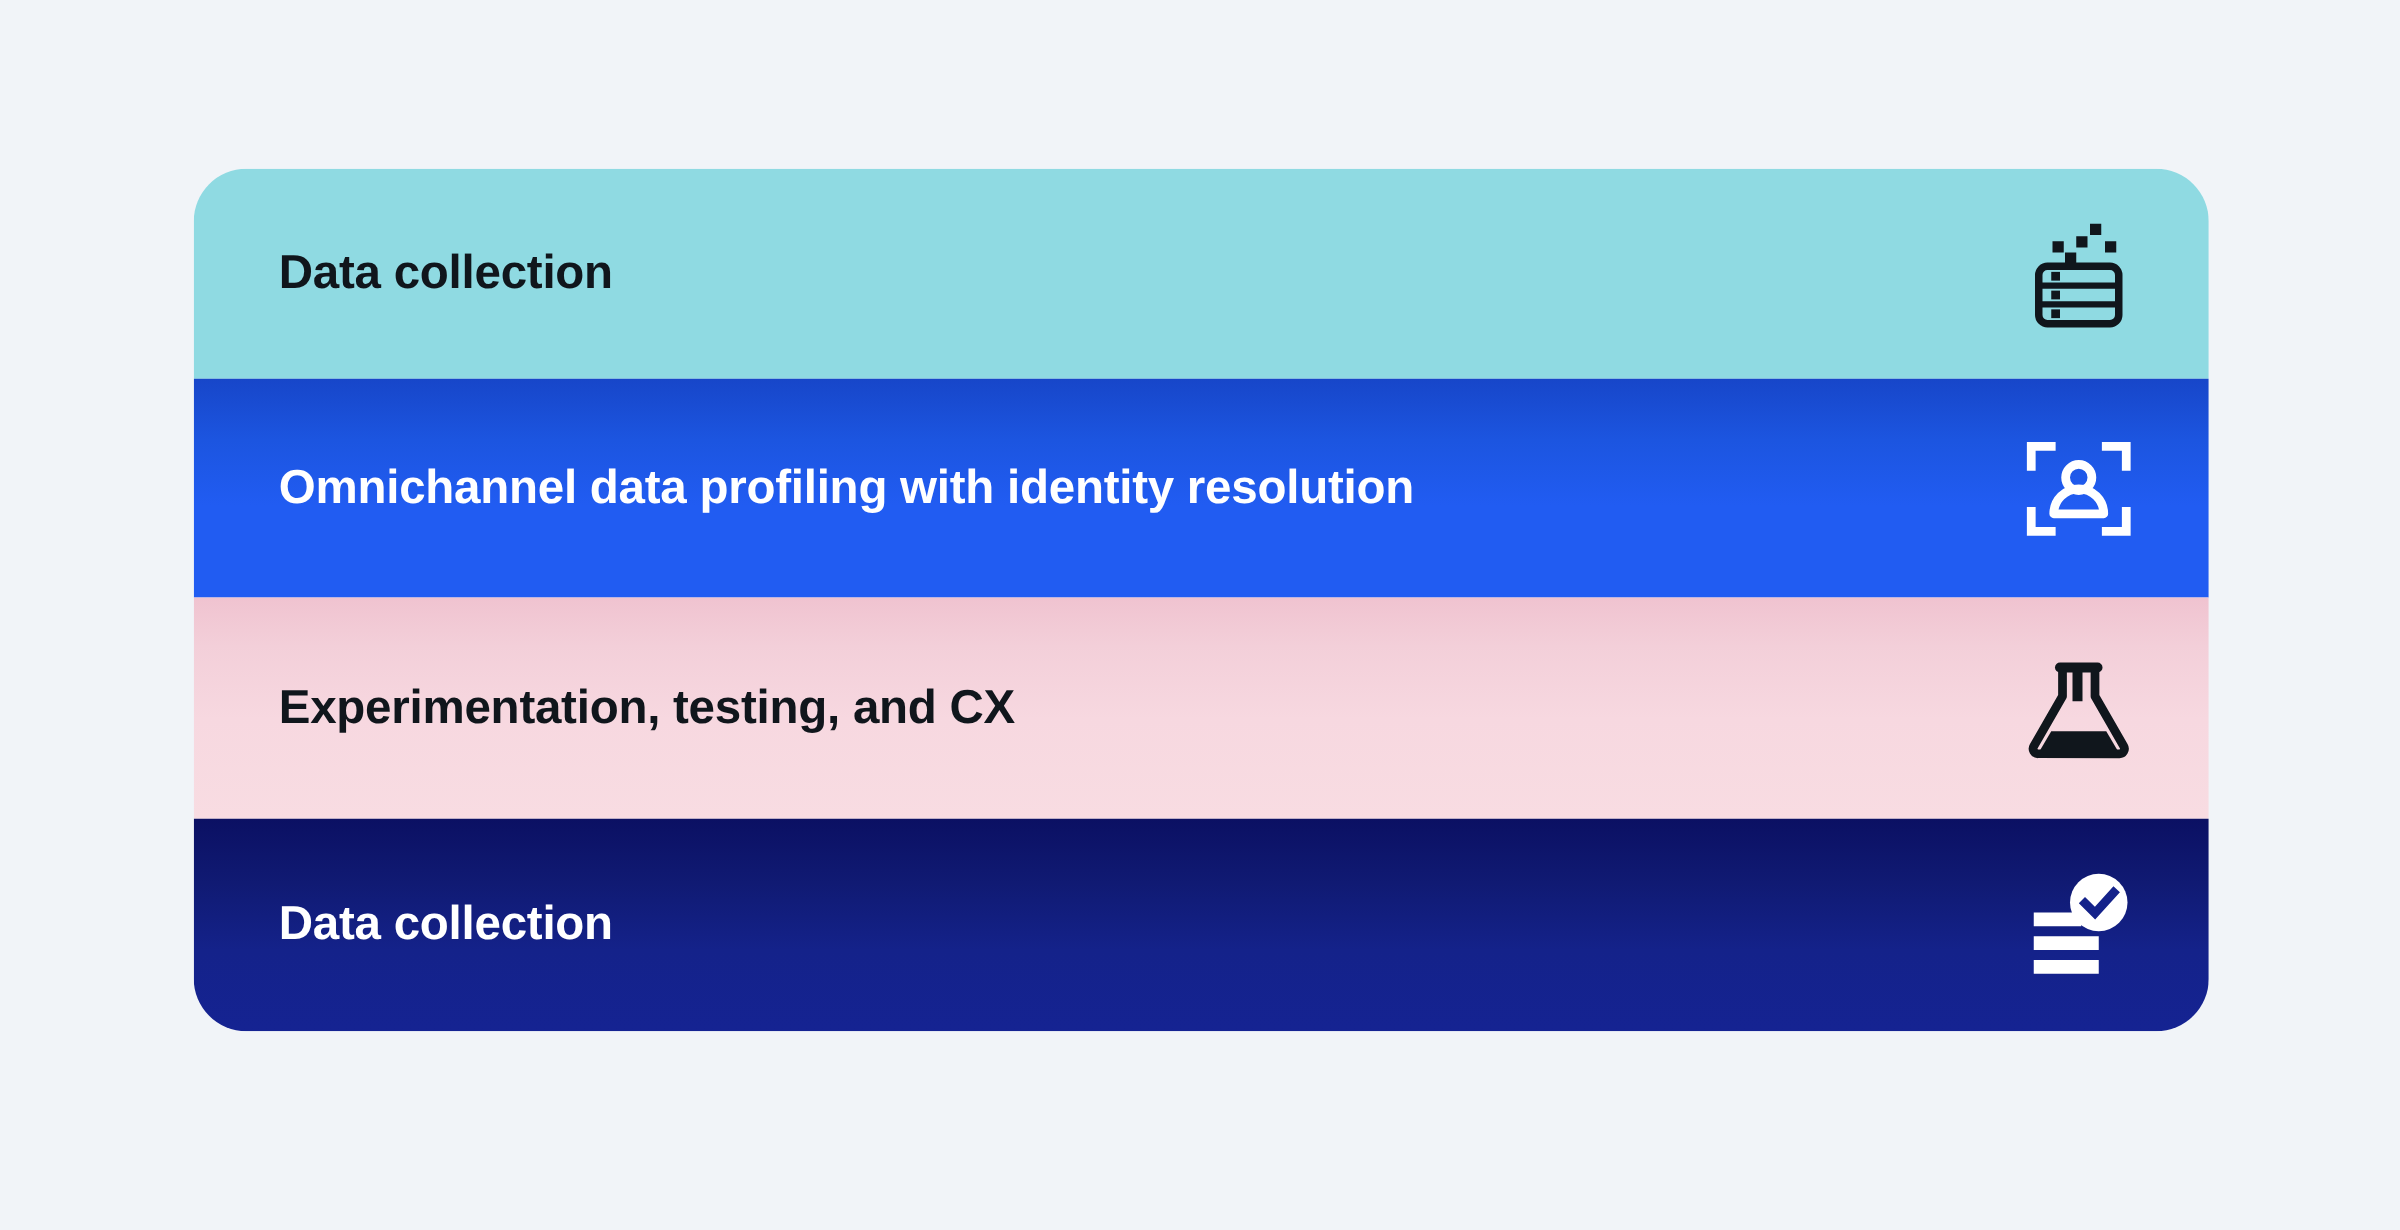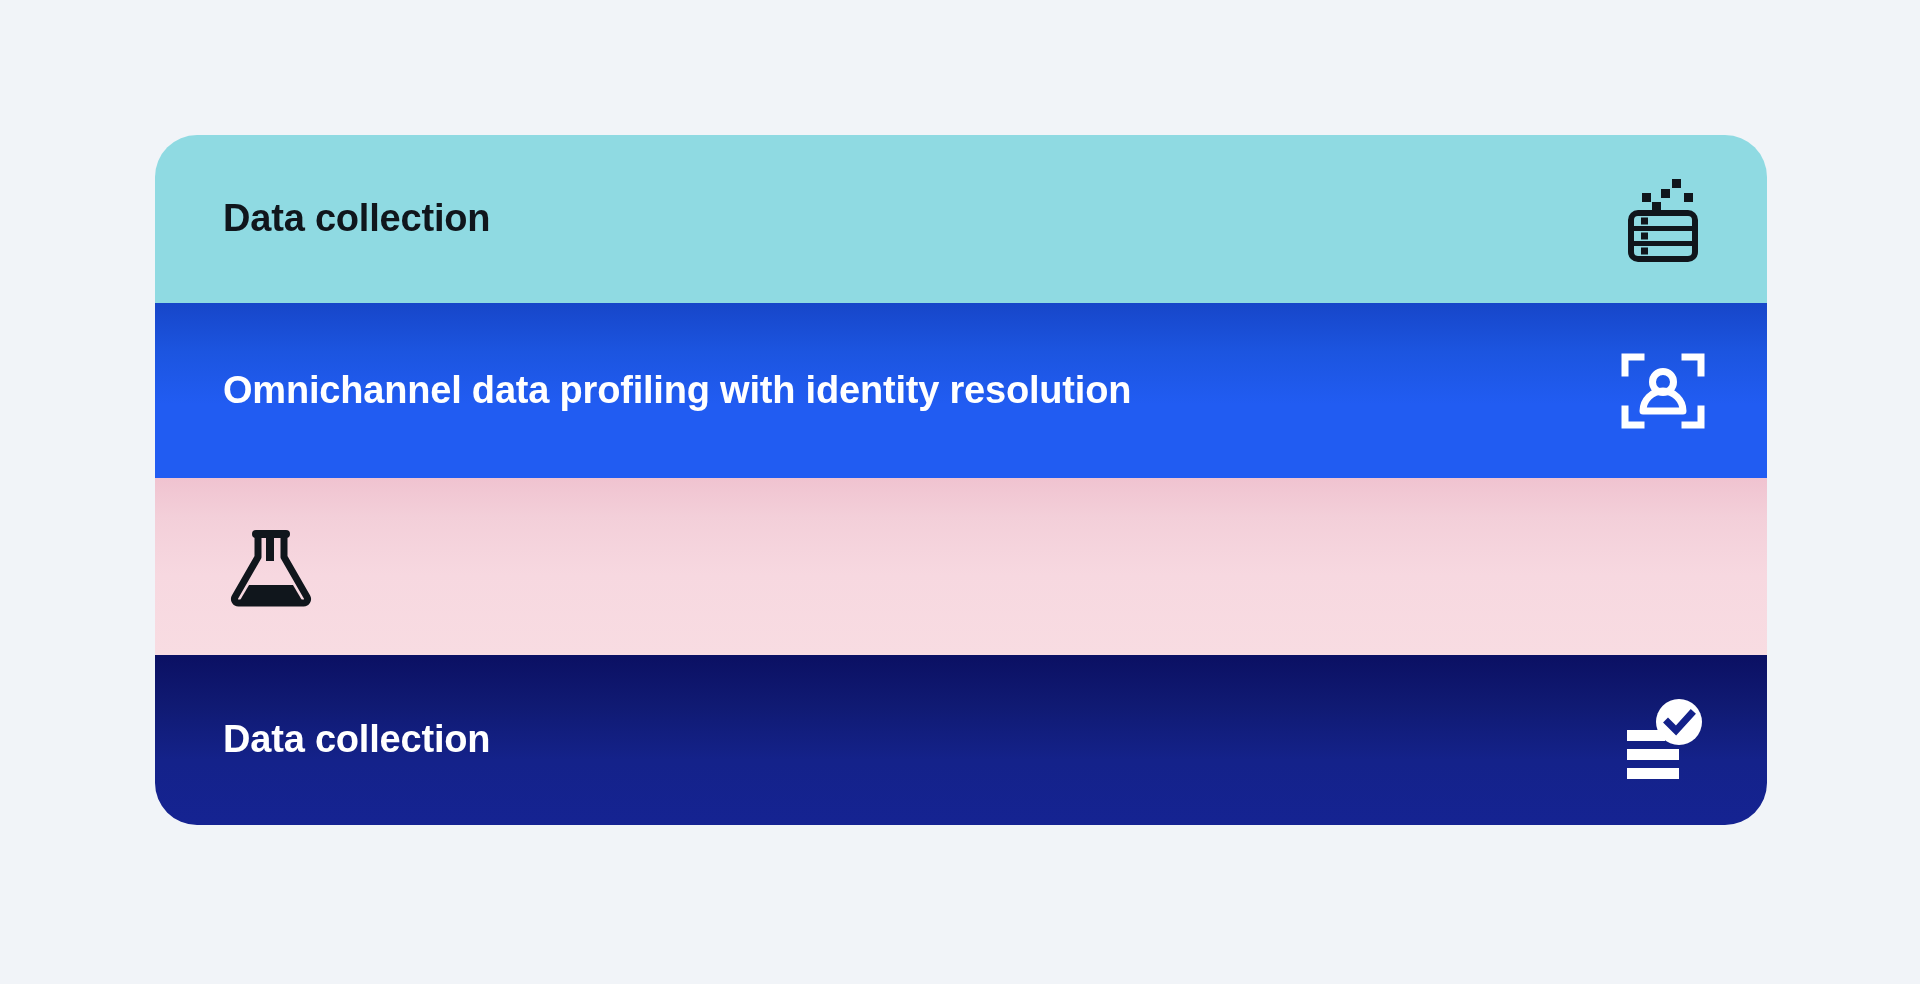--- a/index.html
+++ b/index.html
@@ -145,20 +145,21 @@
           </g>
 
           <circle cx="46" cy="37" r="10.5" fill="none" stroke="#ffffff" stroke-width="7"></circle>
 
           <path d="M26 66 a20 20 0 0 1 40 0 Z" fill="none" stroke="#ffffff" stroke-width="7" stroke-linejoin="round"></path>
         </svg>
       </div>
     </div>
 
     <div class="band band-experimentation">
+      <div class="band-label">Experimentation, testing, and CX</div>
       <div class="band-icon">
         <svg width="92" height="92" viewBox="0 0 92 92" aria-hidden="true">
 
           <path d="M33 14 V36 L10 76 a4 4 0 0 0 3.5 6 H78.5 a4 4 0 0 0 3.5 -6 L59 36 V14" fill="none" stroke="#10161c" stroke-width="7" stroke-linejoin="round"></path>
 
           <path d="M24 64 H68 L78 81 H14 Z" fill="#10161c"></path>
 
           <rect x="27" y="9" width="38" height="8" rx="4" fill="#10161c"></rect>
           <rect x="41" y="14" width="8" height="26" fill="#10161c"></rect>
         </svg>

